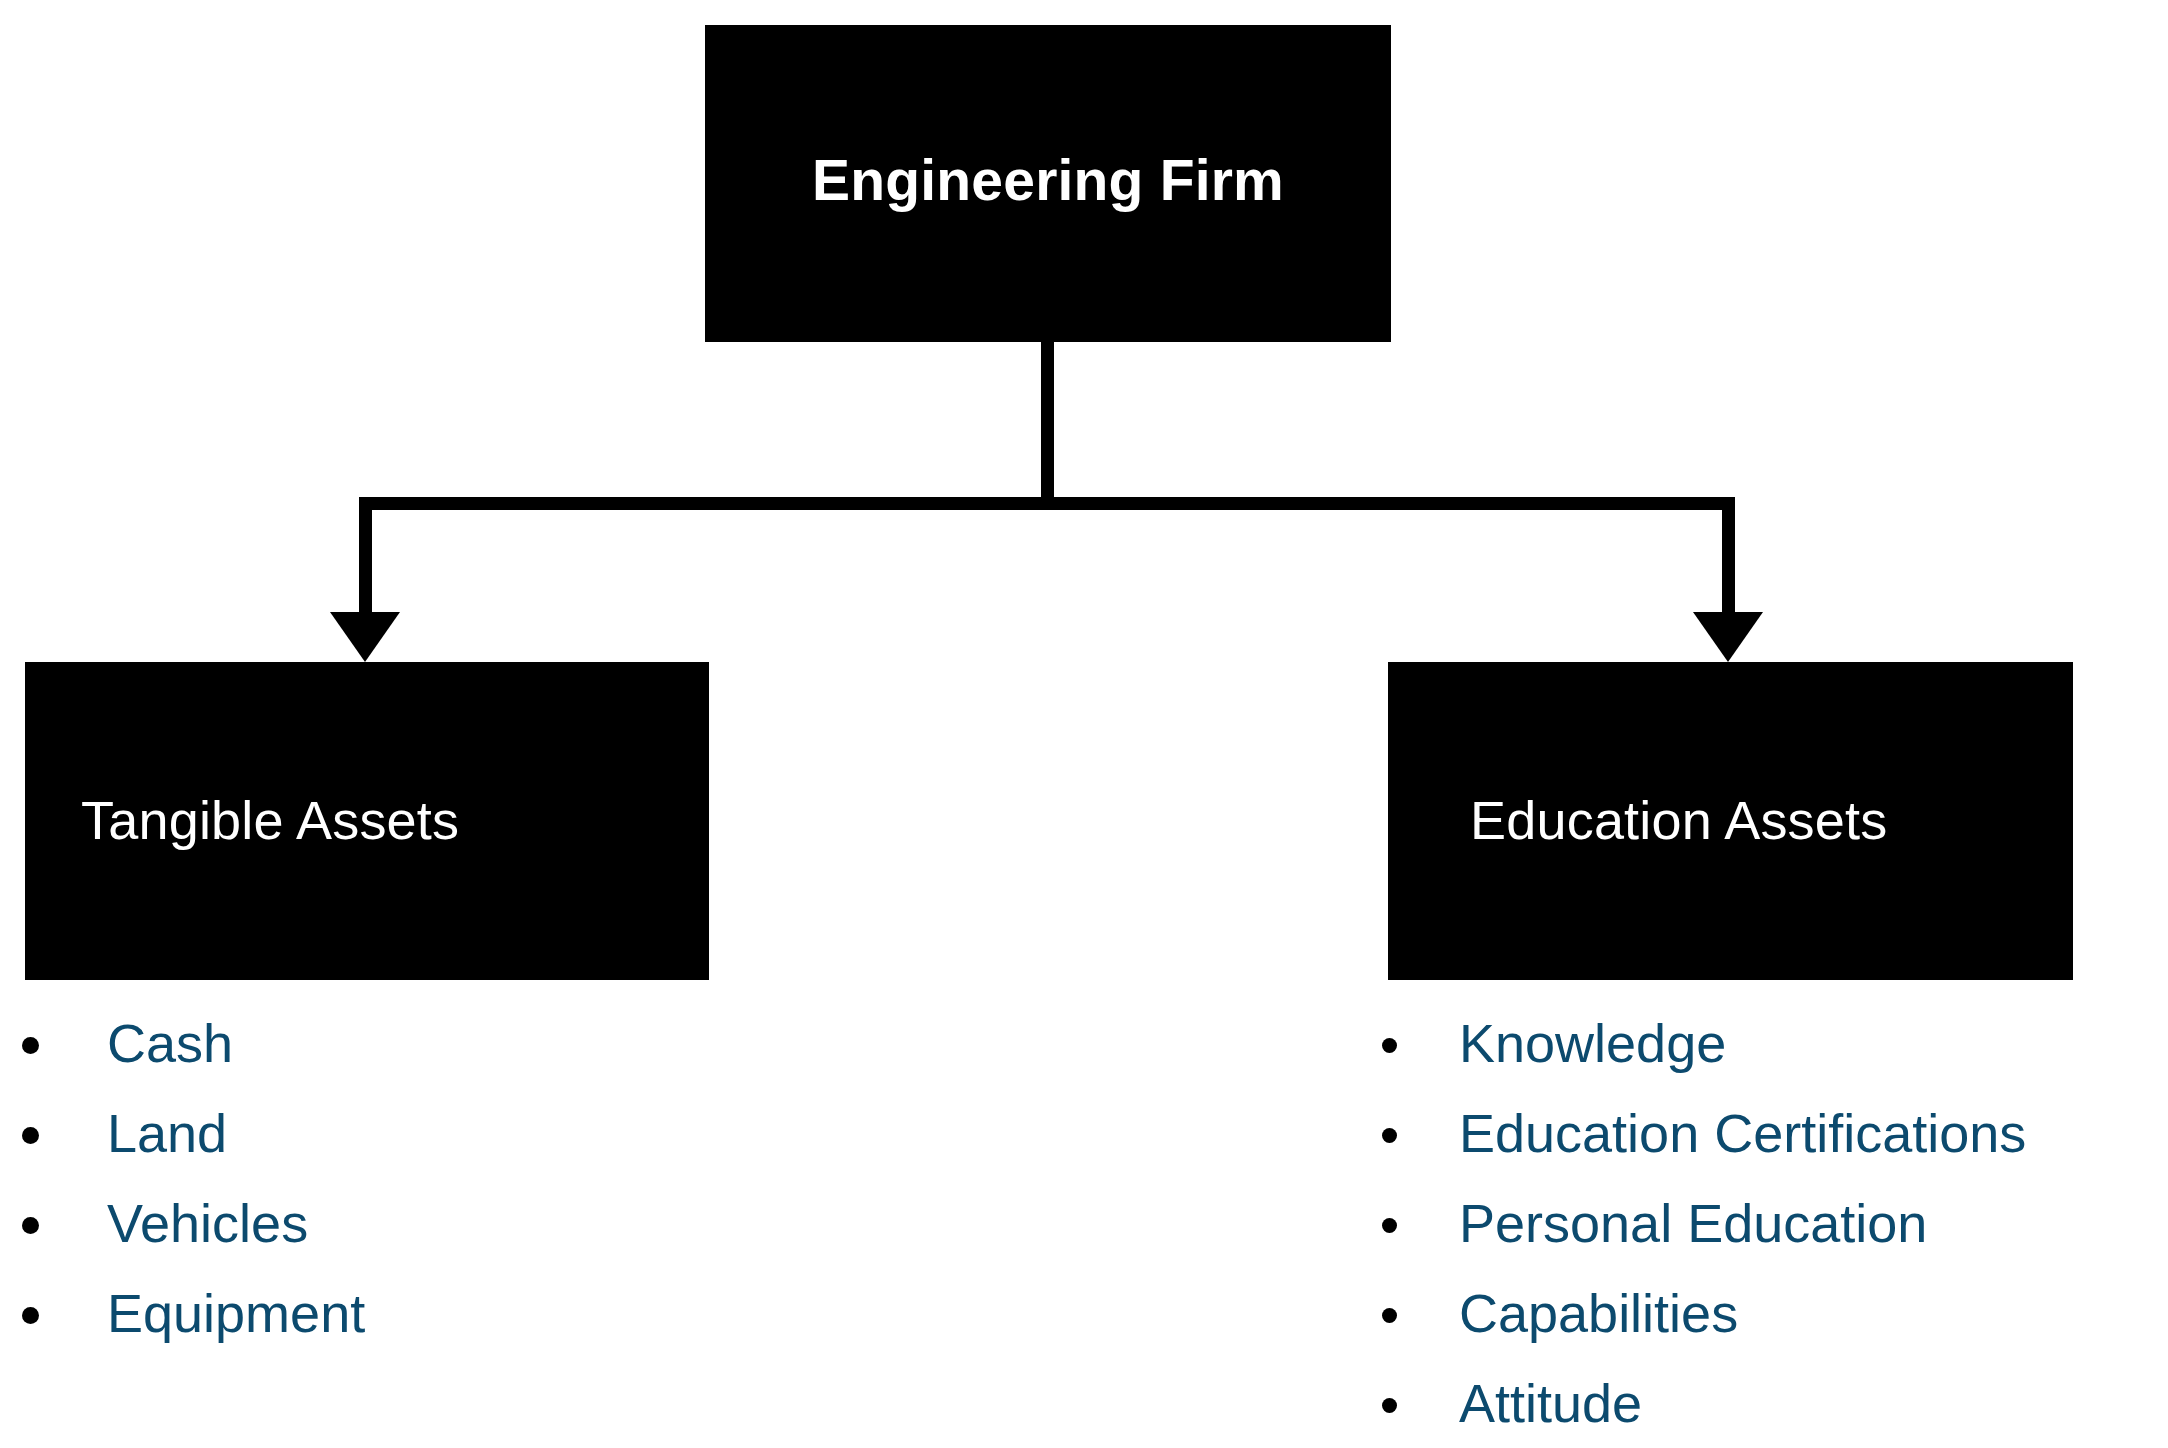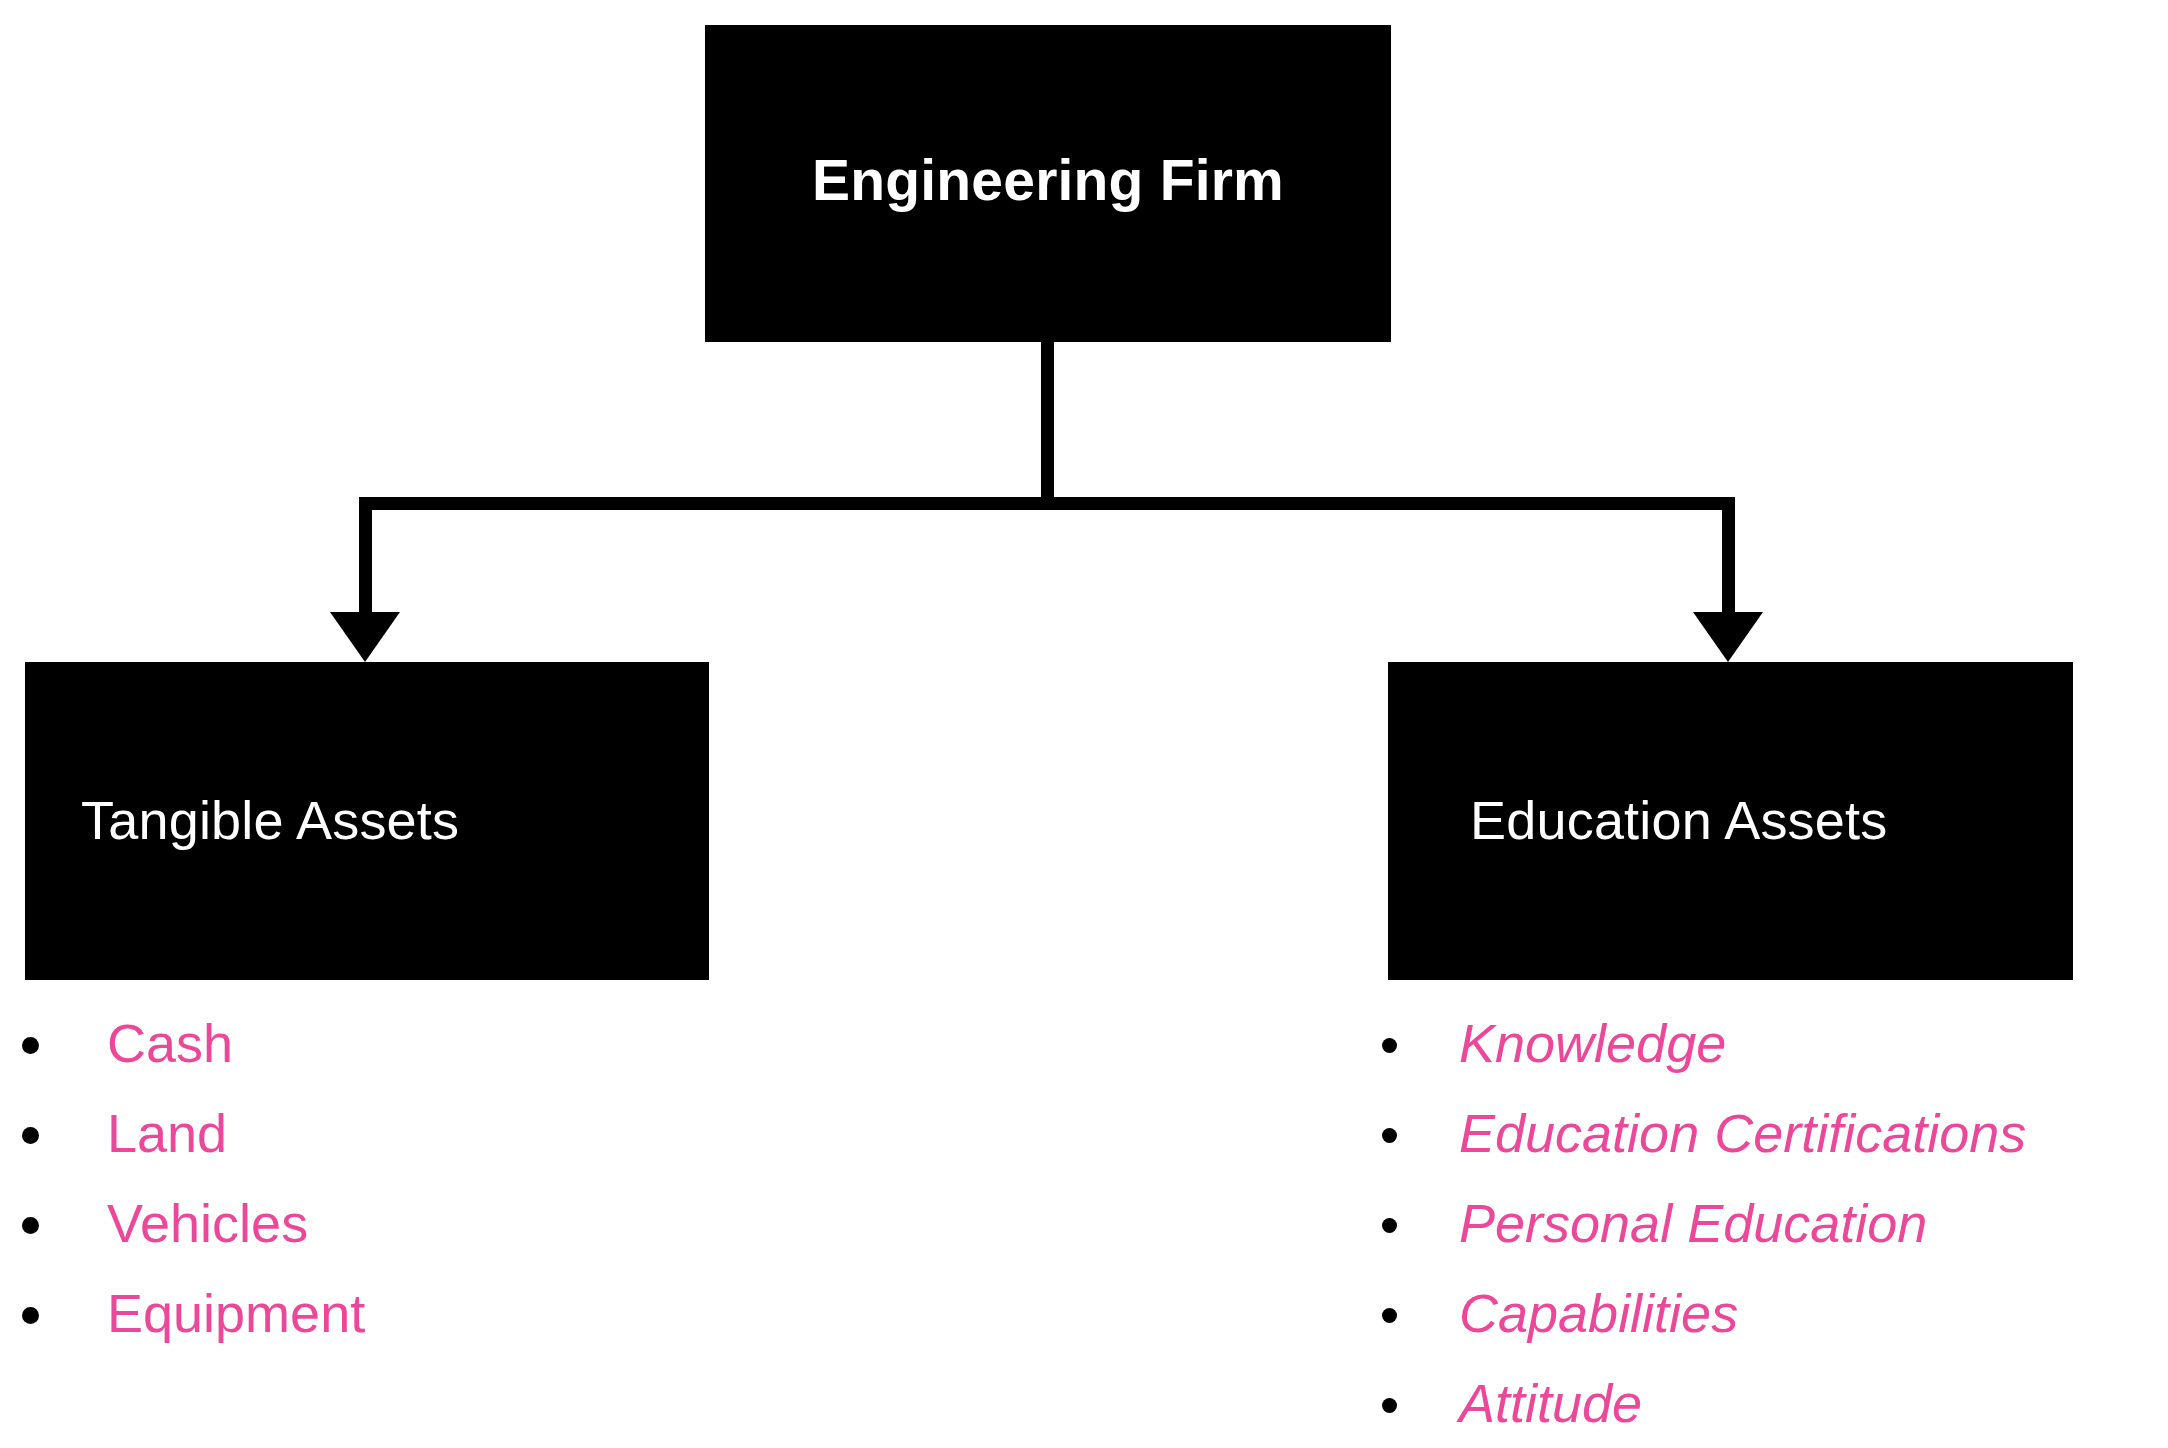--- a/index.html
+++ b/index.html
@@ -113,26 +113,26 @@
     background: #000000;
     flex: 0 0 auto;
   }
   #list-intangible .bullet-dot {
     width: 15px;
     height: 15px;
   }
   .bullet-text {
     font-size: 54px;
     line-height: 1;
-    color: #ec4899;
+    color: #0c4a6e;
     white-space: nowrap;
     transform: translateY(-2px);
   }
   #list-tangible .bullet-text { margin-left: 68px; }
-  #list-intangible .bullet-text { margin-left: 62px; font-style: italic; }
+  #list-intangible .bullet-text { margin-left: 62px; }
 </style>
 </head>
 <body>
 
 <div id="diagram-canvas">
 
   <svg id="connectors" viewBox="0 0 2168 1448" width="2168" height="1448" xmlns="http://www.w3.org/2000/svg">
 
     <rect x="1041" y="342" width="13" height="168" fill="#000000"></rect>
 

